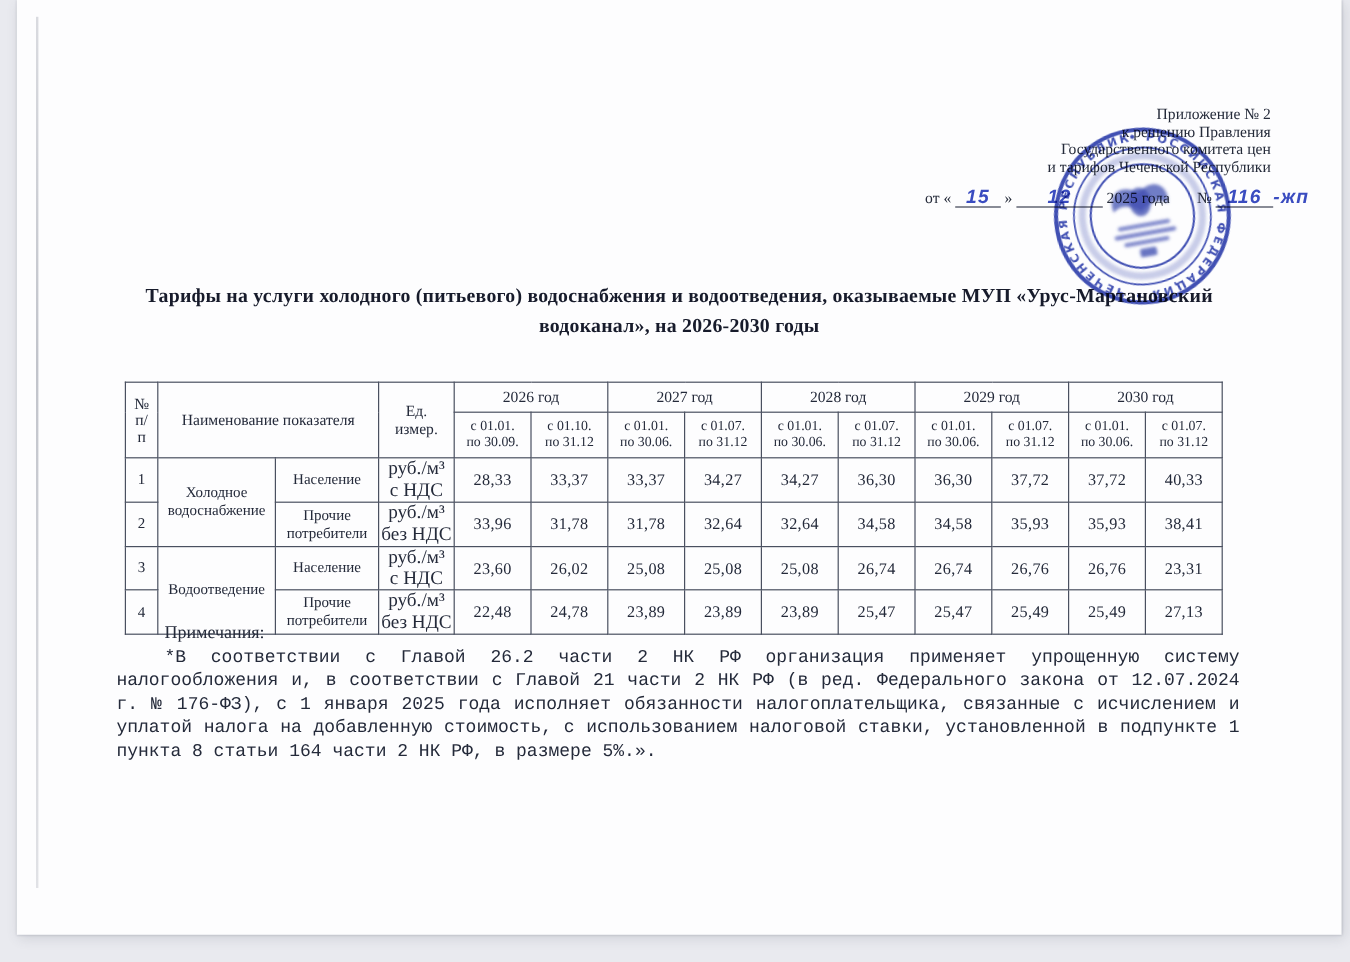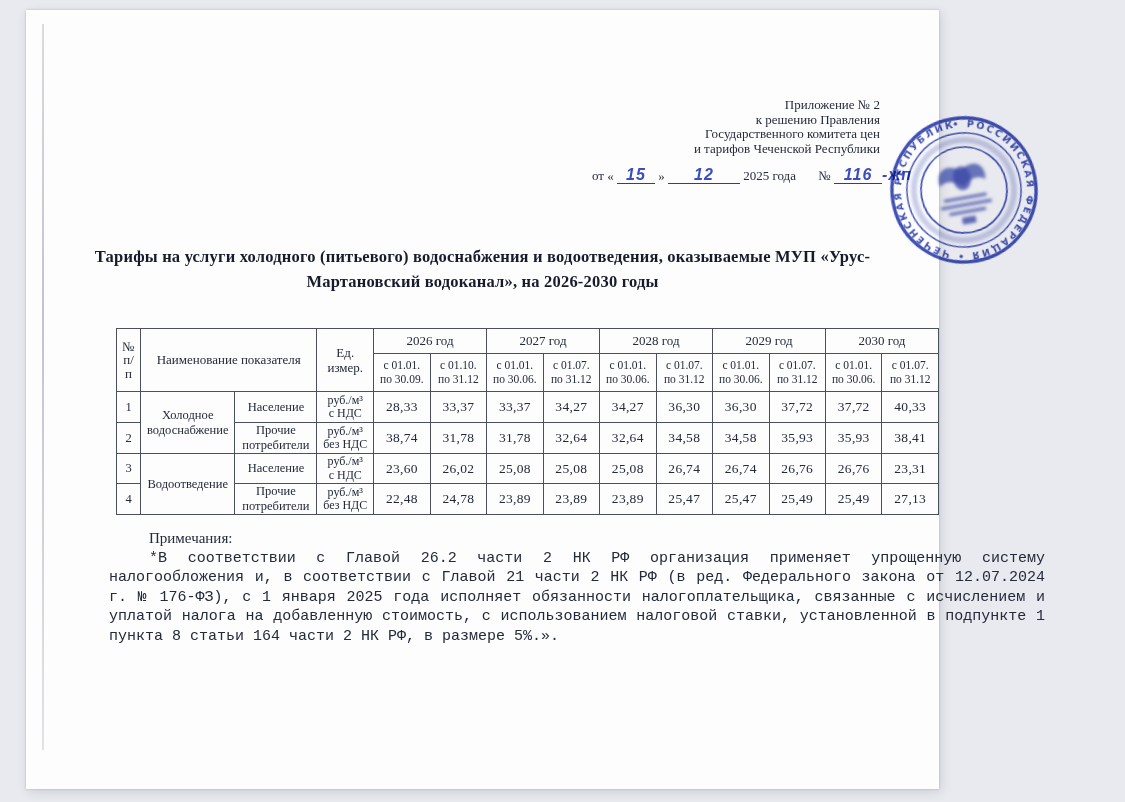--- a/index.html
+++ b/index.html
@@ -2,24 +2,23 @@
 <html lang="ru"><head>
 <meta charset="utf-8">
 <style>
   html,body{margin:0;padding:0;}
   body{
     width:1125px;height:802px;position:relative;overflow:hidden;
     background:#e9eaef;
     font-family:"Liberation Serif",serif;
   }
   .page{
-    position:absolute;left:14px;top:10px;width:913px;height:779px;
+    position:absolute;left:14px;top:0;width:1104px;height:779px;
     background:#fdfdfe;
     box-shadow:0 0 2px rgba(70,75,95,.30), 2px 3px 10px rgba(70,75,95,.16);
-    margin-left:12px;
   }
   .fold-line{
     position:absolute;left:16px;top:14px;width:2px;height:726px;
     background:linear-gradient(rgba(125,130,145,.28), rgba(110,116,132,.42) 40%, rgba(125,130,145,.22));
   }
   
   .corner{
     position:absolute;top:88px;right:59px;text-align:right;
     font-size:13px;line-height:14.5px;color:#252b3a;z-index:1;
   }
@@ -61,21 +60,21 @@
   }
   .pre{white-space:pre-line;}
   thead th{font-size:12.5px;line-height:1.18;}
   .row-years th{height:24px;font-size:13px;}
   .row-periods th{height:37px;font-size:11.5px;}
   .th-num{font-size:11.5px;line-height:1.05;}
   tbody tr{height:31px;}
   tbody tr:nth-child(3),tbody tr:nth-child(4){height:30px;}
   .num-cell{font-size:12.5px;}
   .group-cell,.consumer-cell{font-size:12.5px;line-height:1.2;}
-  .unit-cell{font-size:12px;line-height:1.12;}
+  .unit-cell{font-size:16px;line-height:1.12;}
   .val-cell{font-weight:normal;font-size:13.5px;letter-spacing:.3px;}
   
   .notes{
     position:absolute;left:83px;top:519px;width:936px;
     font-size:15px;line-height:19.5px;color:#242a3a;text-align:justify;
   }
   .notes-heading{margin-left:40px;}
   .notes-body{text-indent:40px;margin:0;font-family:Liberation Mono, monospace;}
 </style>
 </head>
@@ -208,21 +207,21 @@
           <td class="val-cell">37,72</td>
           <td class="val-cell">37,72</td>
           <td class="val-cell">40,33</td>
         </tr>
         <tr>
           <td class="num-cell">2</td>
           <td class="pre consumer-cell">Прочие
 потребители</td>
           <td class="pre unit-cell">руб./м³
 без НДС</td>
-          <td class="val-cell">38,74</td>
+          <td class="val-cell">33,96</td>
           <td class="val-cell">31,78</td>
           <td class="val-cell">31,78</td>
           <td class="val-cell">32,64</td>
           <td class="val-cell">32,64</td>
           <td class="val-cell">34,58</td>
           <td class="val-cell">34,58</td>
           <td class="val-cell">35,93</td>
           <td class="val-cell">35,93</td>
           <td class="val-cell">38,41</td>
         </tr>

